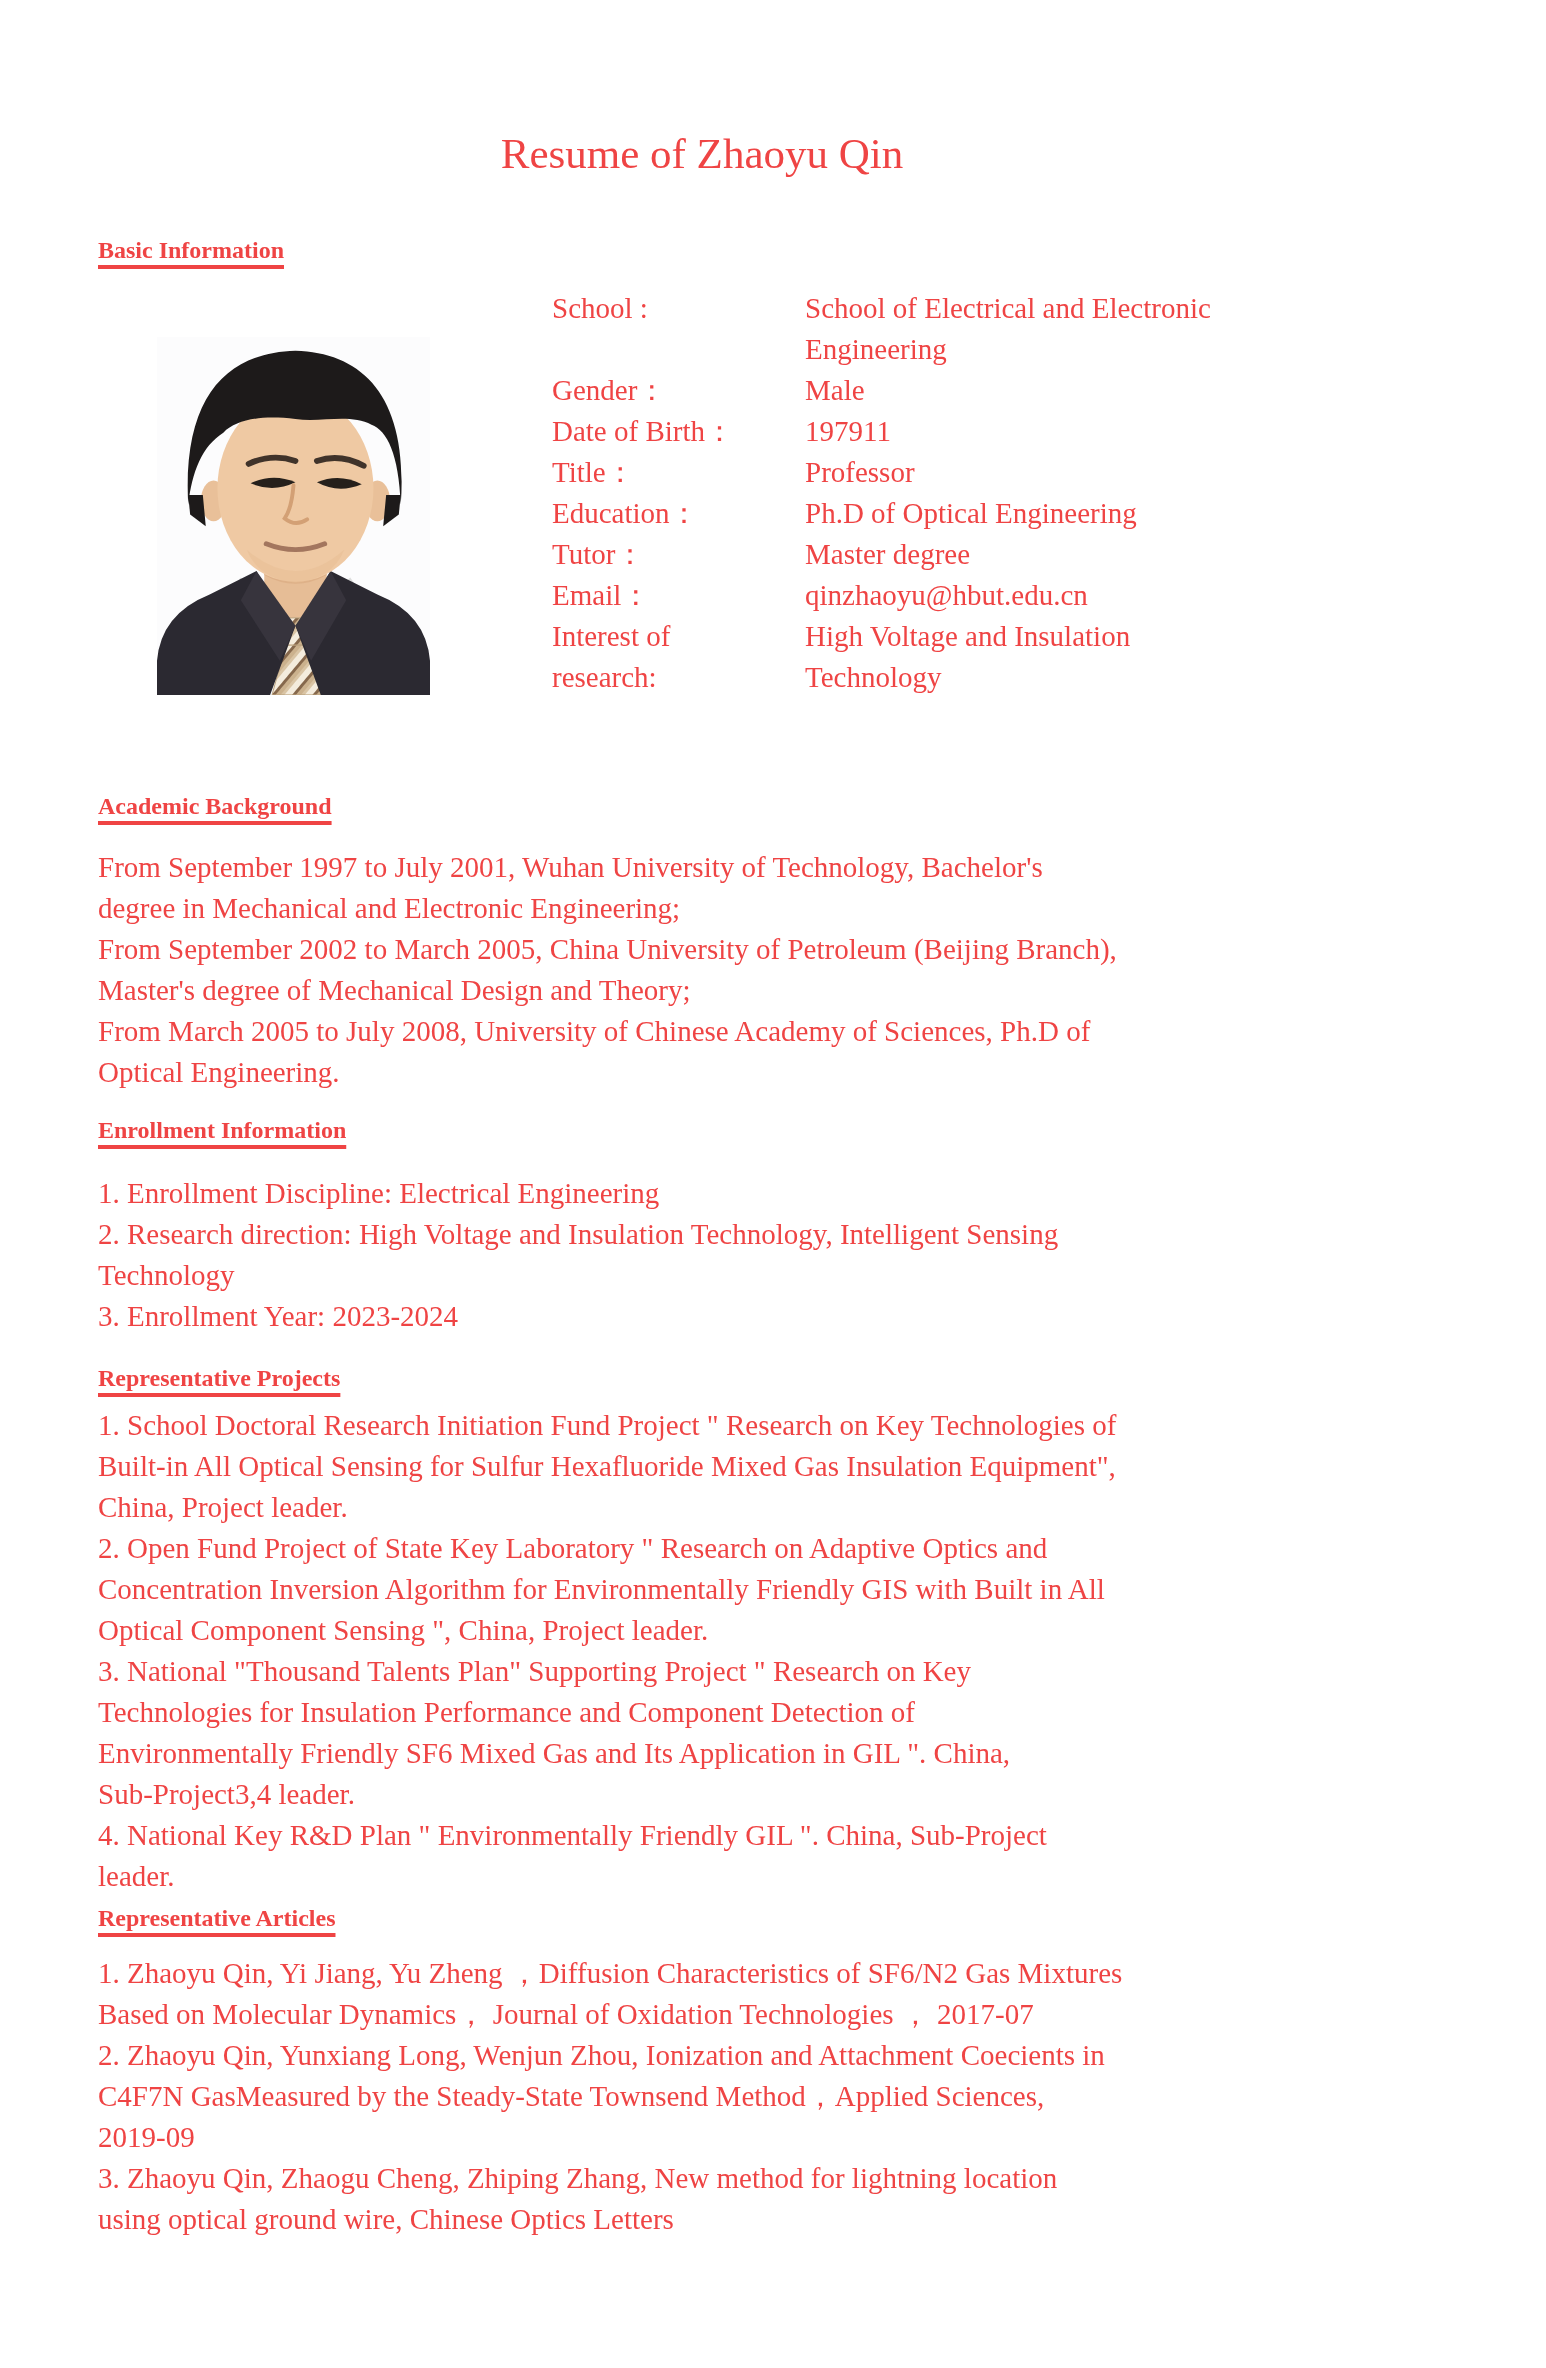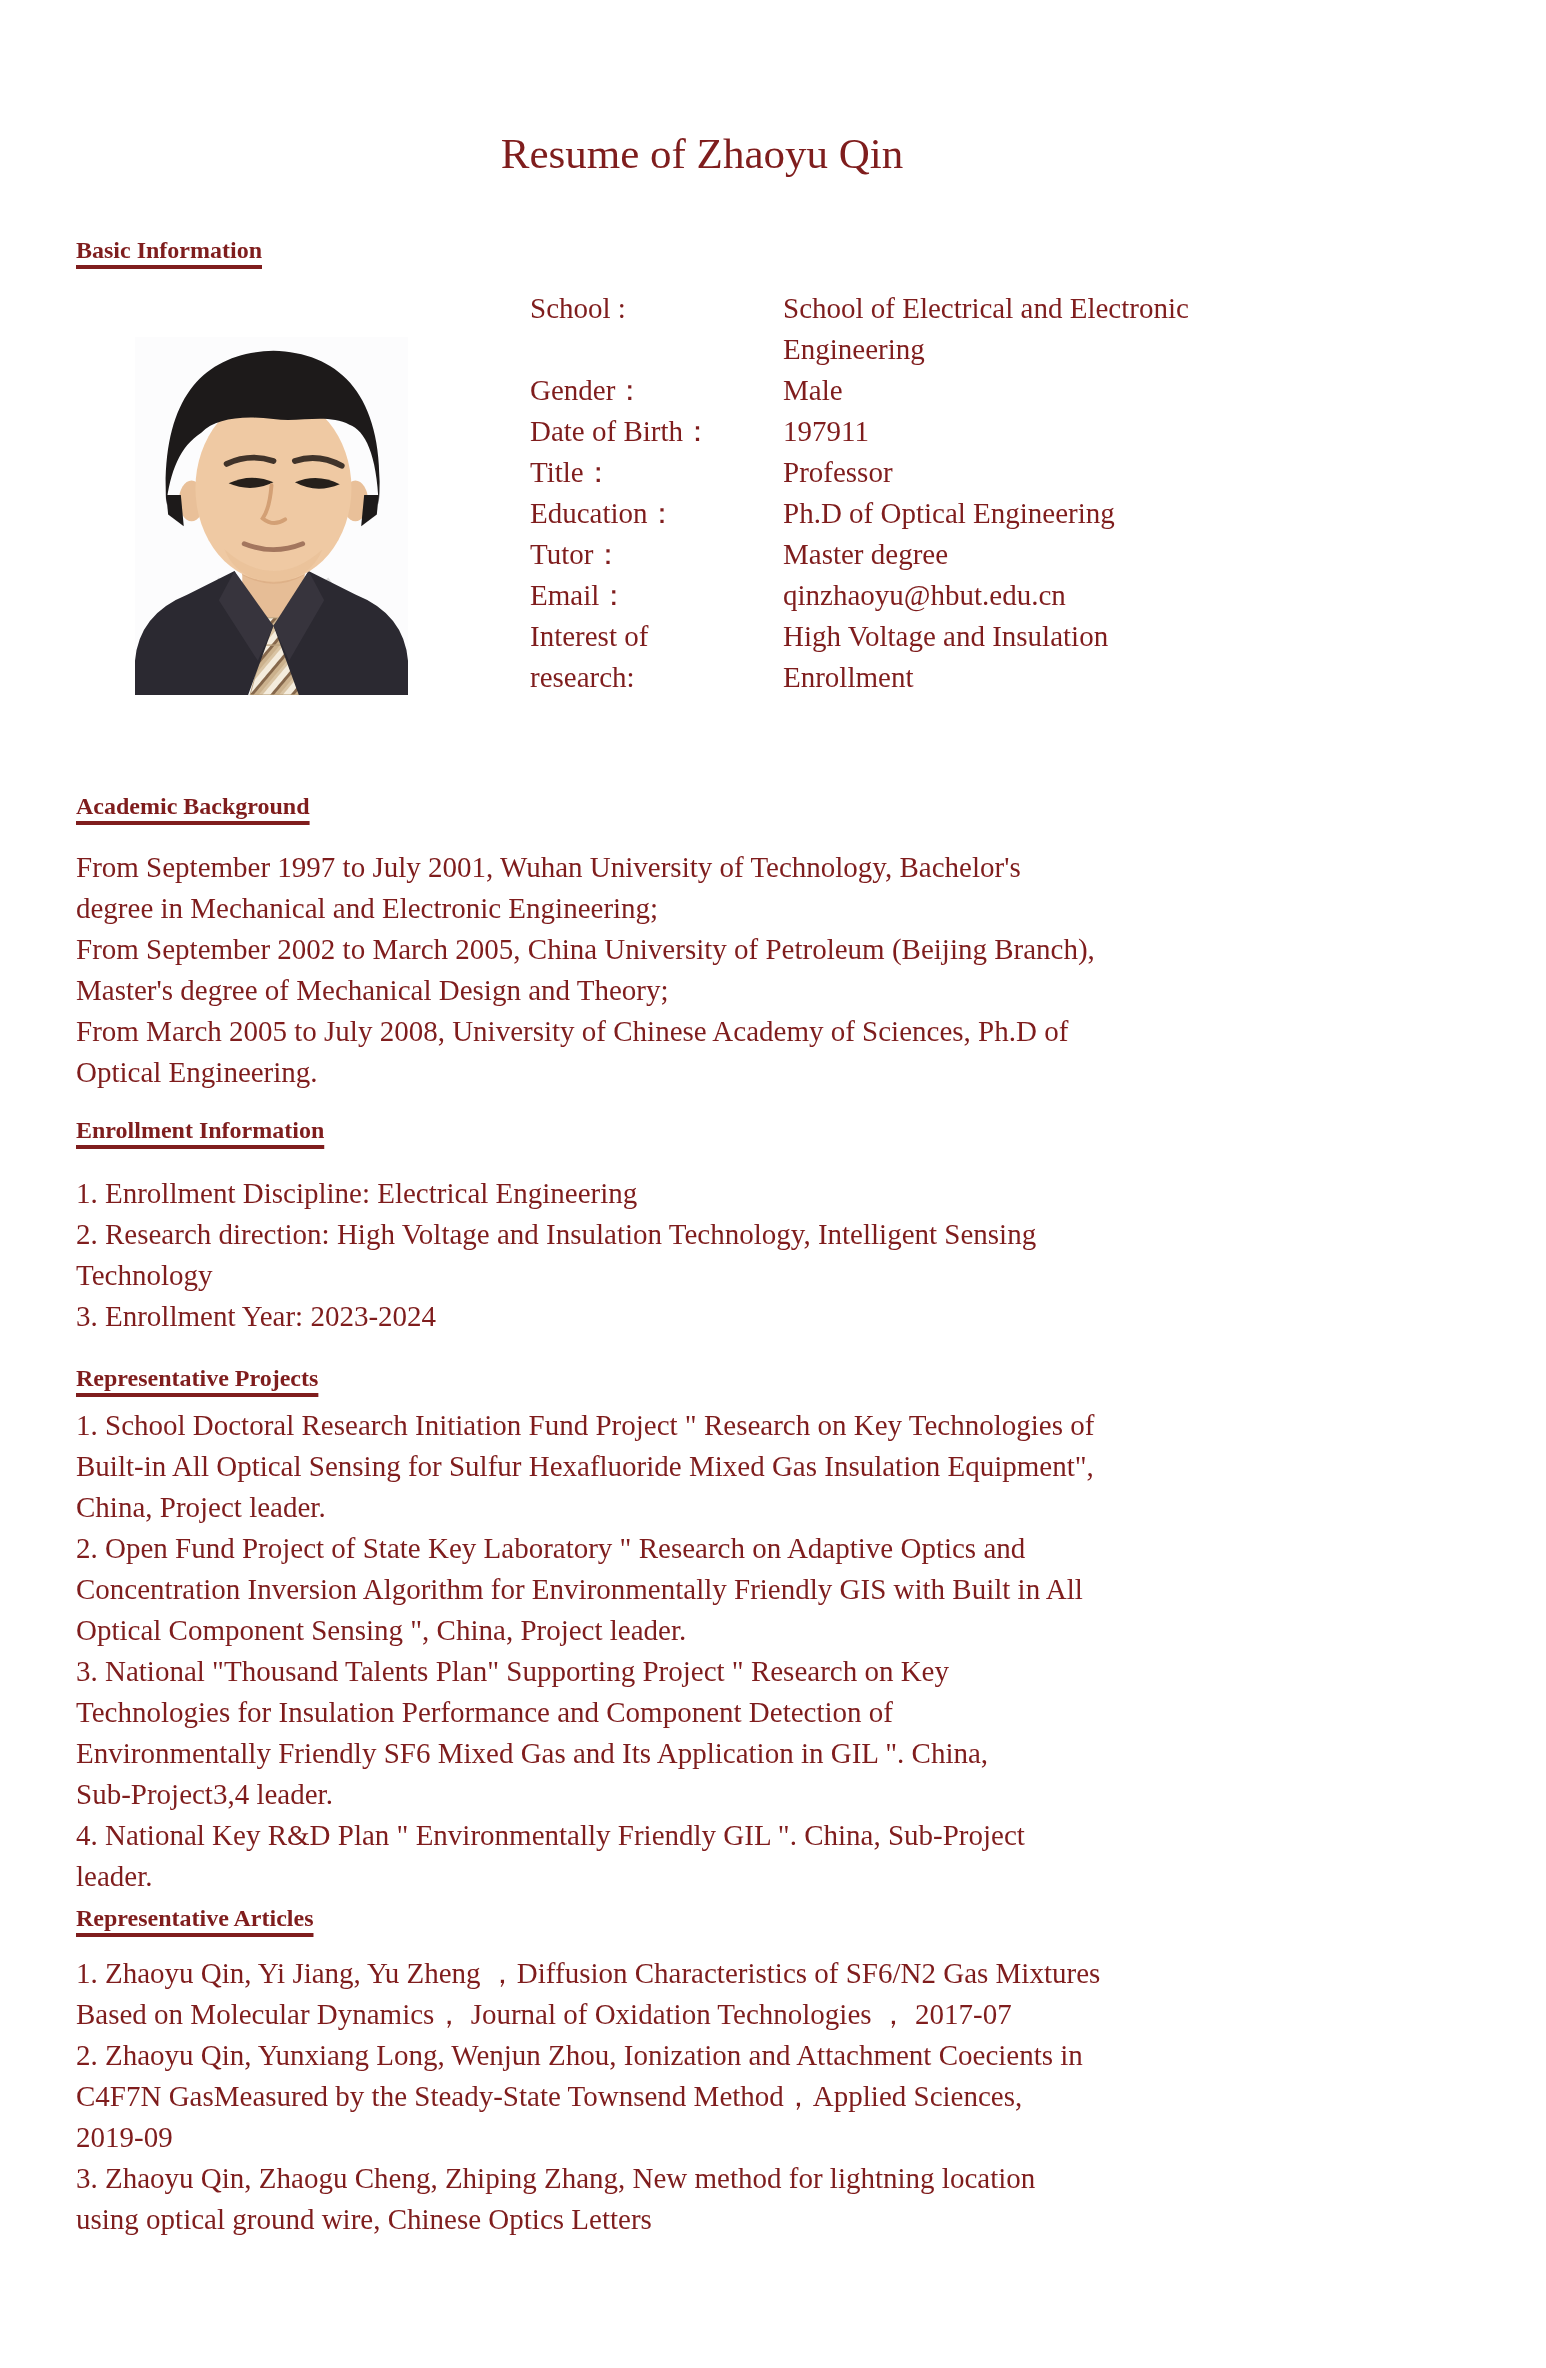--- a/index.html
+++ b/index.html
@@ -2,23 +2,23 @@
 <html><head>
 <meta charset="utf-8">
 <style>
   * { margin: 0; padding: 0; box-sizing: border-box; }
   html, body { background: #ffffff; }
   .page {
     position: relative;
     width: 1404px;
     height: 2369px;
     background: #ffffff;
-    color: #7f1d1d;
+    color: #ef4444;
     font-family: "Liberation Serif", "DejaVu Serif", serif;
-    padding: 0 76px;
+    padding: 0 98px;
     overflow: hidden;
   }
   .doc-title {
     margin-top: 129px;
     font-size: 43px;
     line-height: 49px;
     font-weight: 400;
     text-align: center;
     white-space: nowrap;
   }
@@ -156,21 +156,21 @@
       <div class="bi-row">
         <div class="bi-label">Tutor：</div>
         <div class="bi-value">Master degree</div>
       </div>
       <div class="bi-row">
         <div class="bi-label">Email：</div>
         <div class="bi-value">qinzhaoyu@hbut.edu.cn</div>
       </div>
       <div class="bi-row">
         <div class="bi-label">Interest of research:</div>
-        <div class="bi-value">High Voltage and Insulation Enrollment</div>
+        <div class="bi-value">High Voltage and Insulation Technology</div>
       </div>
     </div>
   </div>
 
   <h2 class="section-heading h-academic">Academic Background</h2>
   <div class="section-body b-academic">From September 1997 to July 2001, Wuhan University of Technology, Bachelor's
 degree in Mechanical and Electronic Engineering;
 From September 2002 to March 2005, China University of Petroleum (Beijing Branch),
 Master's degree of Mechanical Design and Theory;
 From March 2005 to July 2008, University of Chinese Academy of Sciences, Ph.D of

